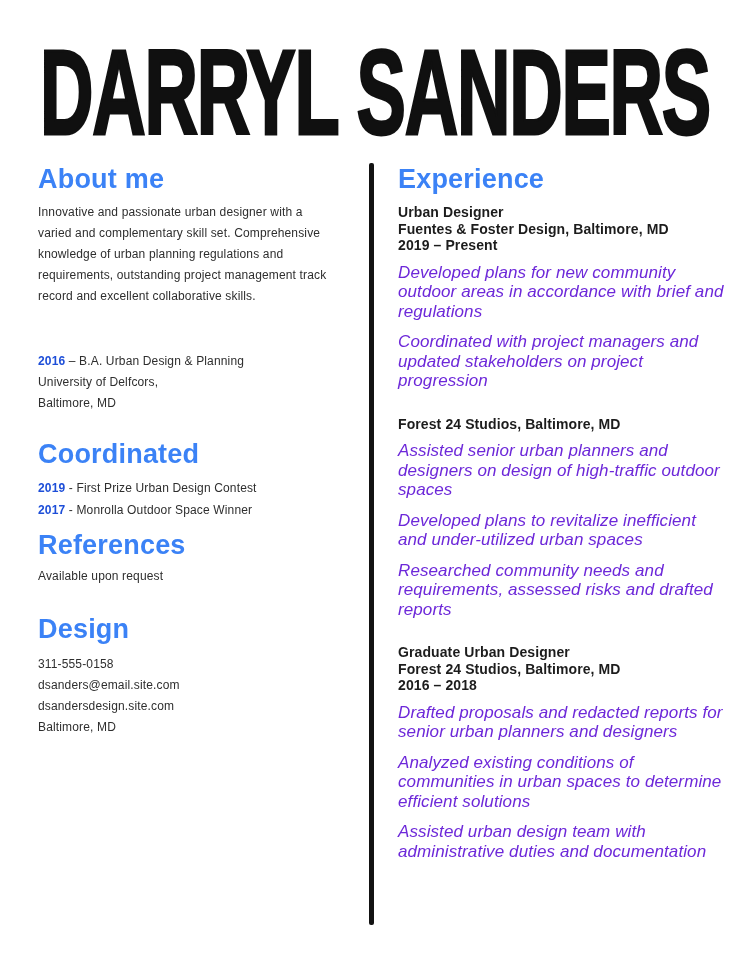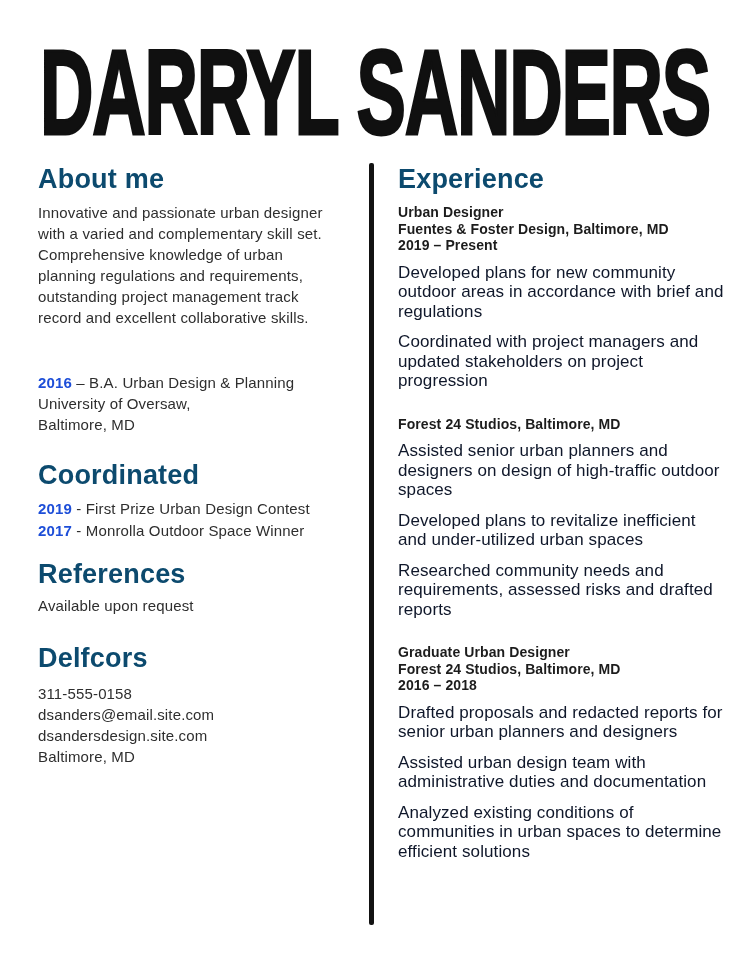--- a/index.html
+++ b/index.html
@@ -53,41 +53,41 @@
     top: 163px;
     width: 5px;
     height: 762px;
     background: #121212;
     border-radius: 2px;
   }
   
   h2 {
     font-size: 27px;
     font-weight: 700;
-    color: #0c4a6e;
+    color: #3b82f6;
     letter-spacing: 0.2px;
     line-height: 32px;
   }
   .body-text {
-    font-size: 15px;
+    font-size: 12px;
     line-height: 21px;
     letter-spacing: 0.15px;
     color: #2e2e2e;
   }
   
   .sec-about h2 { margin-bottom: 7px; }
   .sec-about p { width: 300px; }
   .sec-education { margin-top: 44px; }
   .sec-education h2 { margin-bottom: 8px; }
   .edu-line { display: block; }
   .edu-line b, .ach-row b { color: #1d4ed8; font-weight: 700; }
   .sec-achievements { margin-top: 24px; }
   .sec-achievements h2 { margin-bottom: 7px; }
   .ach-row { line-height: 22px; white-space: nowrap; }
-  .sec-references { margin-top: 16px; }
+  .sec-references { margin-top: 8px; }
   .sec-references h2 { margin-bottom: 5px; }
   .sec-contact { margin-top: 26px; }
   .sec-contact h2 { margin-bottom: 9px; }
   .contact-line { display: block; line-height: 21px; }
   
   .sec-experience h2 { margin-bottom: 9px; }
   .job { margin-top: 25px; }
   .job.first { margin-top: 0; }
   .job-head {
     font-size: 14px;
@@ -95,22 +95,23 @@
     line-height: 16.5px;
     color: #1c1c1c;
     letter-spacing: 0.1px;
     margin-bottom: 9px;
   }
   .job-head span { display: block; }
   .job p.bullet {
     font-size: 17px;
     line-height: 19.5px;
     letter-spacing: 0.1px;
-    color: #0f172a;
+    color: #6d28d9;
     margin-bottom: 11px;
+    font-style: italic;
   }
   .job p.bullet:last-child { margin-bottom: 0; }
 </style>
 </head>
 <body>
 
 <div class="page">
 
   <div class="name-wrap">
     <svg width="676" height="106" viewBox="0 0 676 106" xmlns="http://www.w3.org/2000/svg">
@@ -123,38 +124,38 @@
   <div class="left-col">
 
     <section class="sec-about">
       <h2>About me</h2>
       <p class="body-text">Innovative and passionate urban designer with a varied and complementary skill set. Comprehensive knowledge of urban planning regulations and requirements, outstanding project management track record and excellent collaborative skills.</p>
     </section>
 
     <section class="sec-education">
       <p class="body-text">
         <span class="edu-line"><b>2016</b> <span>– B.A. Urban Design &amp; Planning</span></span>
-        <span class="edu-line">University of Oversaw,</span>
+        <span class="edu-line">University of Delfcors,</span>
         <span class="edu-line">Baltimore, MD</span>
       </p>
     </section>
 
     <section class="sec-achievements">
       <h2>Coordinated</h2>
       <p class="body-text ach-row"><b>2019</b> <span>- First Prize Urban Design Contest</span></p>
       <p class="body-text ach-row"><b>2017</b> <span>- Monrolla Outdoor Space Winner</span></p>
     </section>
 
     <section class="sec-references">
       <h2>References</h2>
       <p class="body-text">Available upon request</p>
     </section>
 
     <section class="sec-contact">
-      <h2>Delfcors</h2>
+      <h2>Design</h2>
       <p class="body-text">
         <span class="contact-line">311-555-0158</span>
         <span class="contact-line">dsanders@email.site.com</span>
         <span class="contact-line">dsandersdesign.site.com</span>
         <span class="contact-line">Baltimore, MD</span>
       </p>
     </section>
 
   </div>
 
@@ -181,20 +182,20 @@
         <p class="bullet">Researched community needs and requirements, assessed risks and drafted reports</p>
       </div>
 
       <div class="job">
         <div class="job-head">
           <span>Graduate Urban Designer</span>
           <span>Forest 24 Studios, Baltimore, MD</span>
           <span>2016 – 2018</span>
         </div>
         <p class="bullet">Drafted proposals and redacted reports for senior urban planners and designers</p>
+        <p class="bullet">Analyzed existing conditions of communities in urban spaces to determine efficient solutions</p>
         <p class="bullet">Assisted urban design team with administrative duties and documentation</p>
-        <p class="bullet">Analyzed existing conditions of communities in urban spaces to determine efficient solutions</p>
       </div>
 
     </section>
   </div>
 
 </div>
 
 </body></html>

